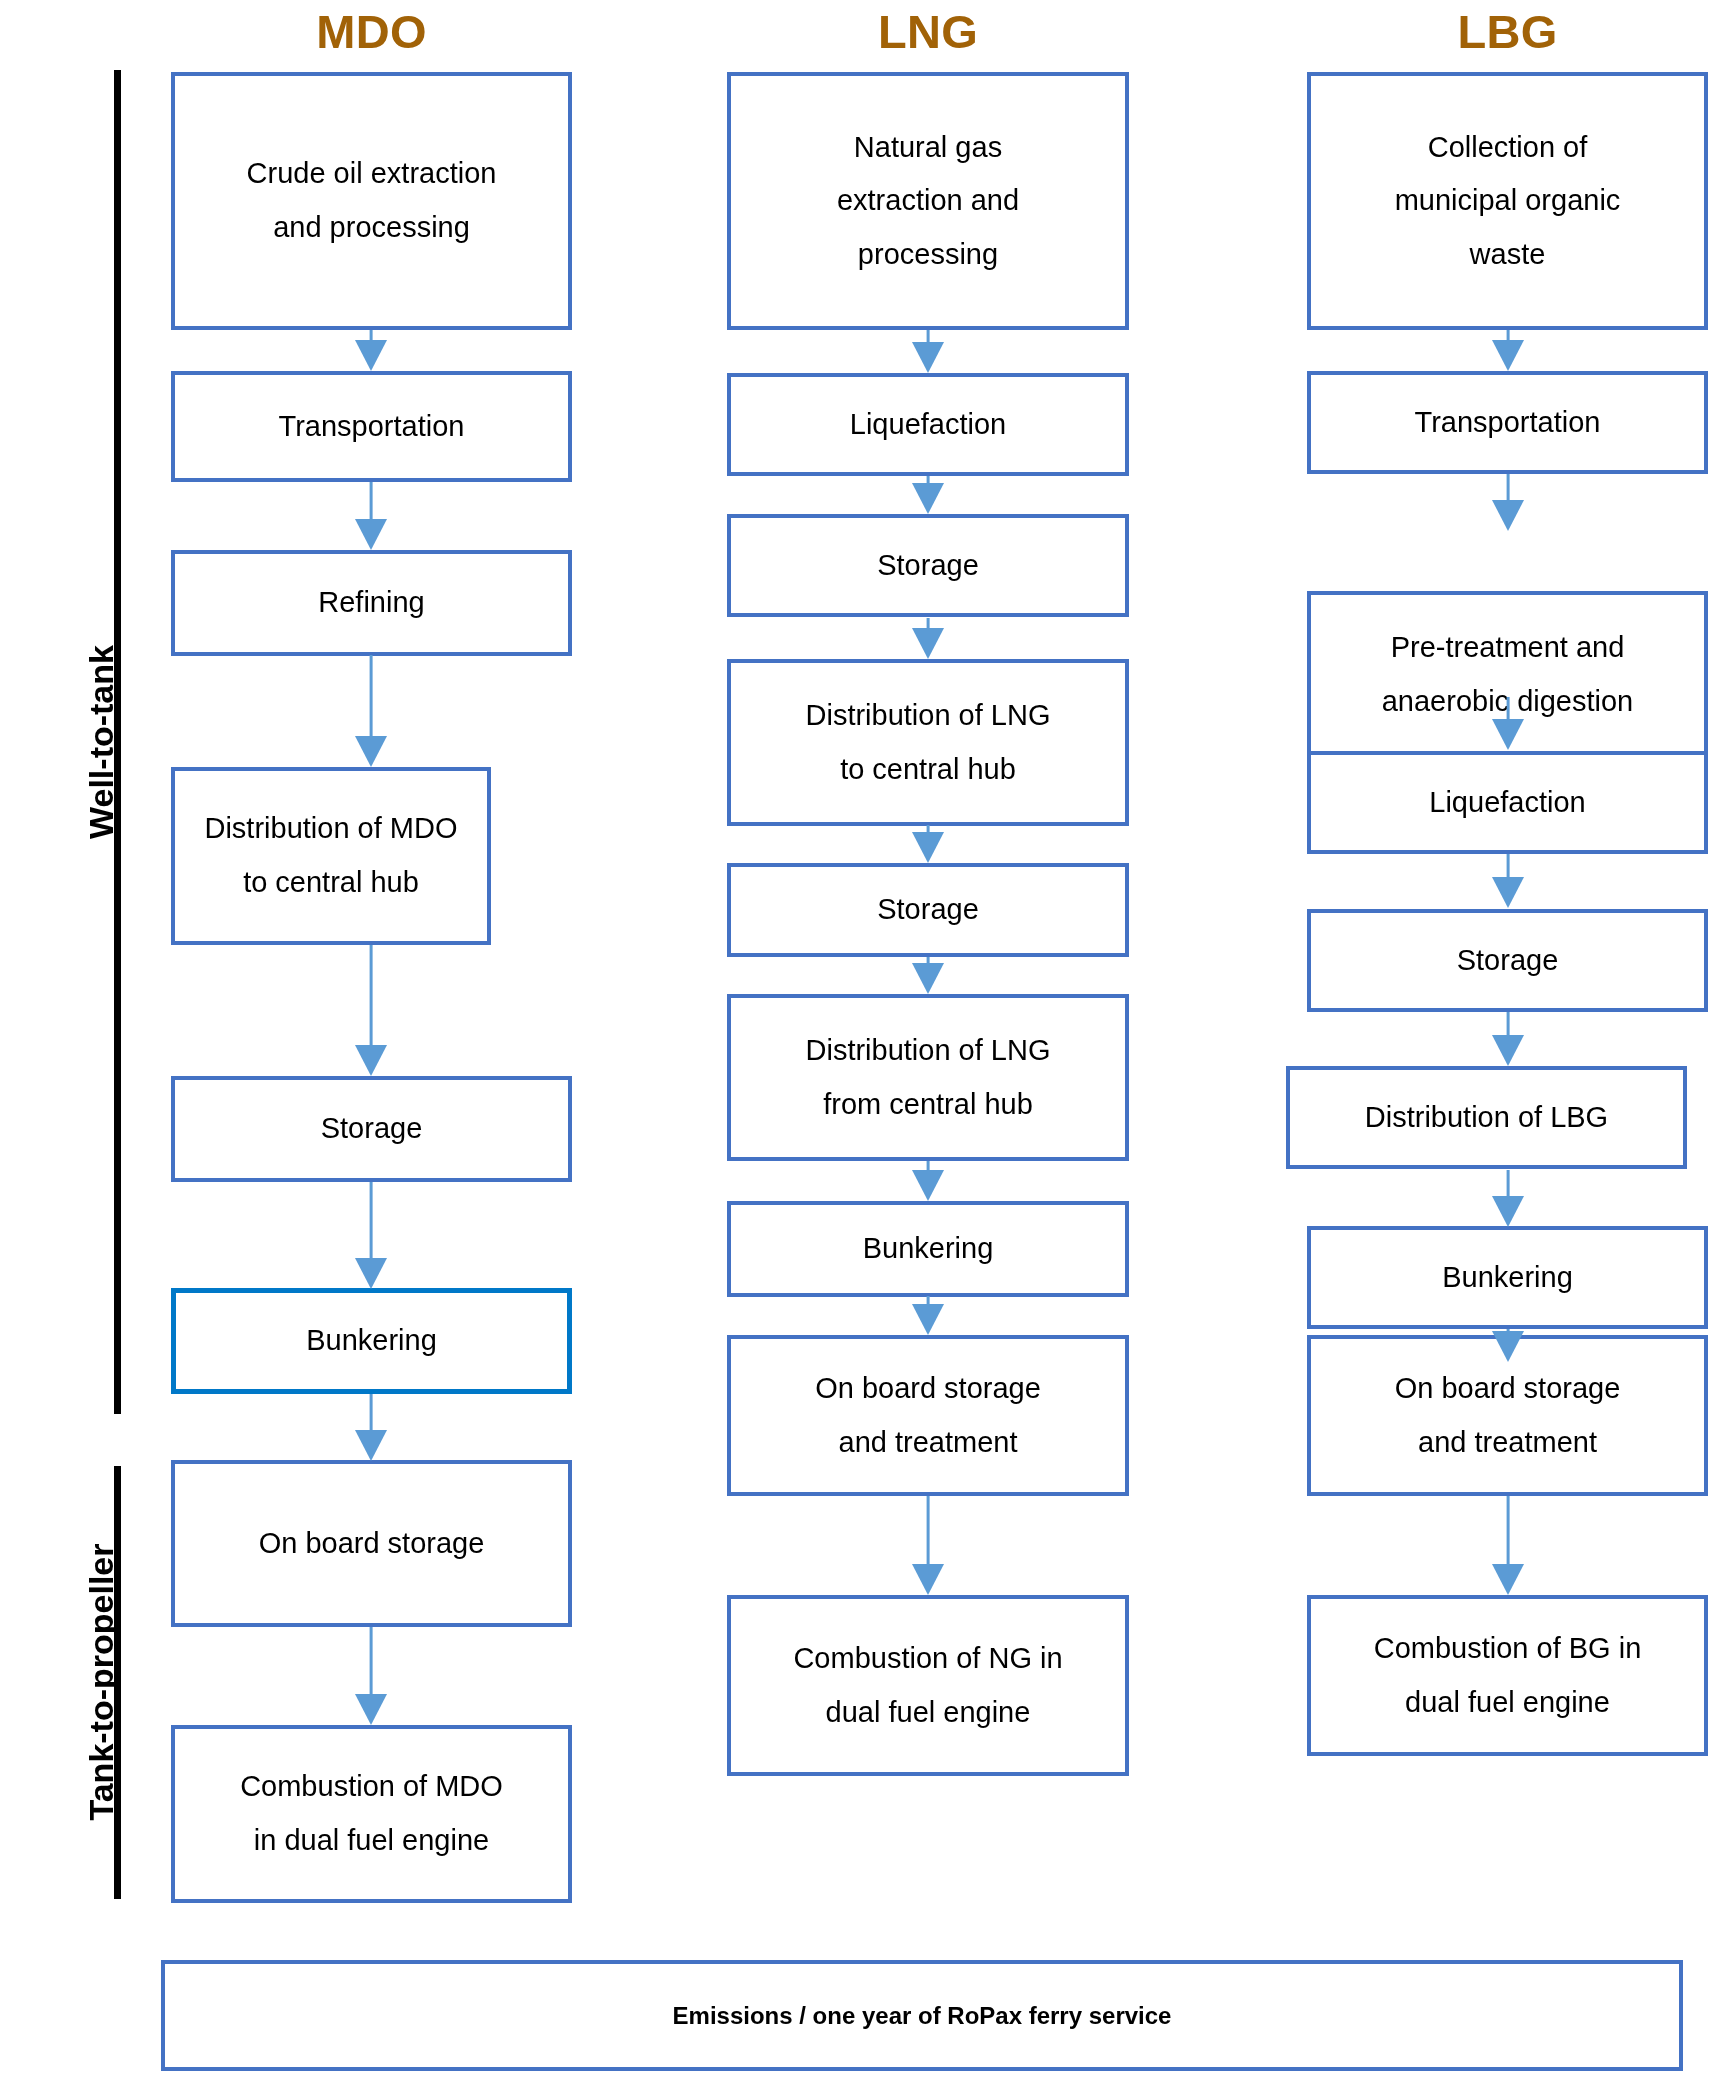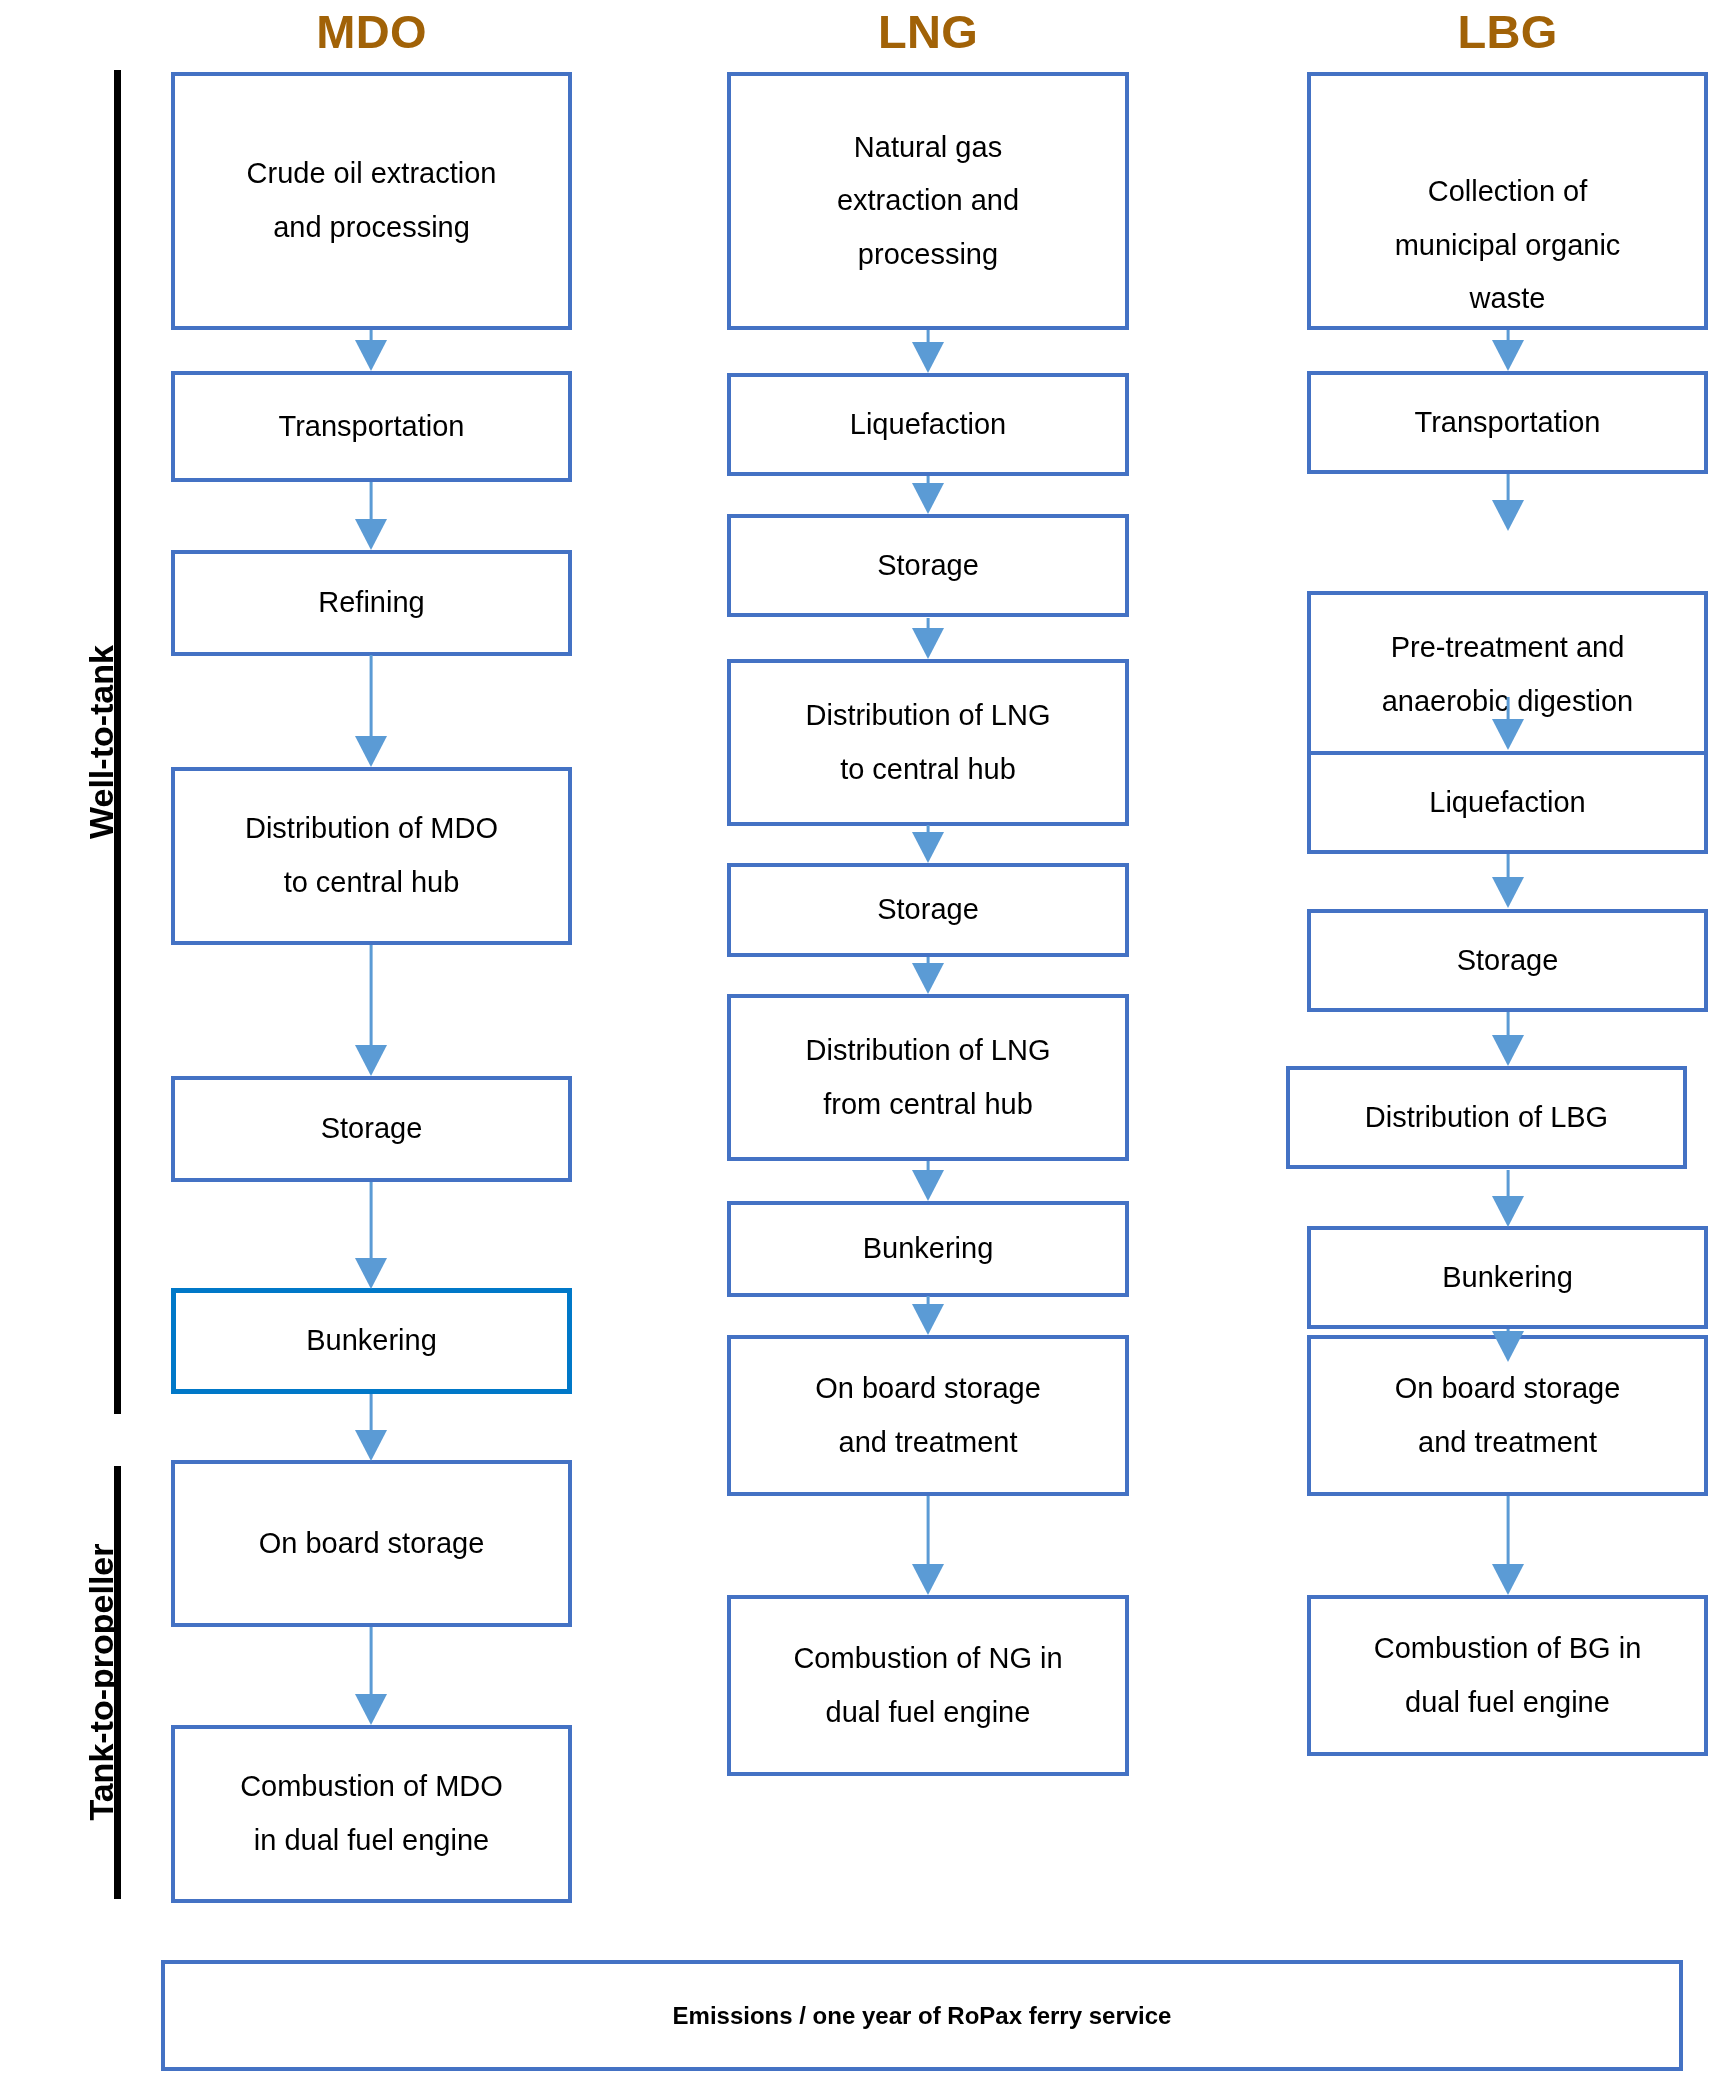--- a/index.html
+++ b/index.html
@@ -68,21 +68,21 @@
     <div class="pbox" style="left: 171px; top: 72px; width: 401px; height: 258px;">
       <div class="ptext">Crude oil extraction
 and processing</div>
     </div>
     <div class="pbox" style="left: 171px; top: 371px; width: 401px; height: 111px;">
       <div class="ptext">Transportation</div>
     </div>
     <div class="pbox" style="left: 171px; top: 550px; width: 401px; height: 106px;">
       <div class="ptext">Refining</div>
     </div>
-    <div class="pbox" style="left: 171px; top: 767px; width: 401px; height: 178px;">
+    <div class="pbox" style="left: 171px; top: 767px; width: 320px; height: 178px;">
       <div class="ptext">Distribution of MDO
 to central hub</div>
     </div>
     <div class="pbox" style="left: 171px; top: 1076px; width: 401px; height: 106px;">
       <div class="ptext">Storage</div>
     </div>
     <div class="pbox accent" style="left: 171px; top: 1288px; width: 401px; height: 106px;">
       <div class="ptext">Bunkering</div>
     </div>
     <div class="pbox" style="left: 171px; top: 1460px; width: 401px; height: 167px;">
@@ -180,21 +180,21 @@
     </div>
     <div class="arrow" style="left: 912px; top: 1296px; height: 39px;">
       <div class="stem" style="height: 9px;"></div>
       <div class="head"></div>
     </div>
     <div class="arrow" style="left: 912px; top: 1496px; height: 99px;">
       <div class="stem" style="height: 69px;"></div>
       <div class="head"></div>
     </div>
     <div class="col-header" style="left: 1307px; top: 7.8px; width: 401px;">LBG</div>
-    <div class="pbox" style="left: 1307px; top: 72px; width: 401px; height: 258px; align-items: flex-end;">
+    <div class="pbox" style="left: 1307px; top: 72px; width: 401px; height: 258px;">
       <div class="ptext">Collection of
 municipal organic
 waste</div>
     </div>
     <div class="pbox" style="left: 1307px; top: 371px; width: 401px; height: 103px;">
       <div class="ptext">Transportation</div>
     </div>
     <div class="pbox" style="left: 1307px; top: 555px; width: 401px; height: 167px; margin-top: 36px;">
       <div class="ptext">Pre-treatment and
 anaerobic digestion</div>

